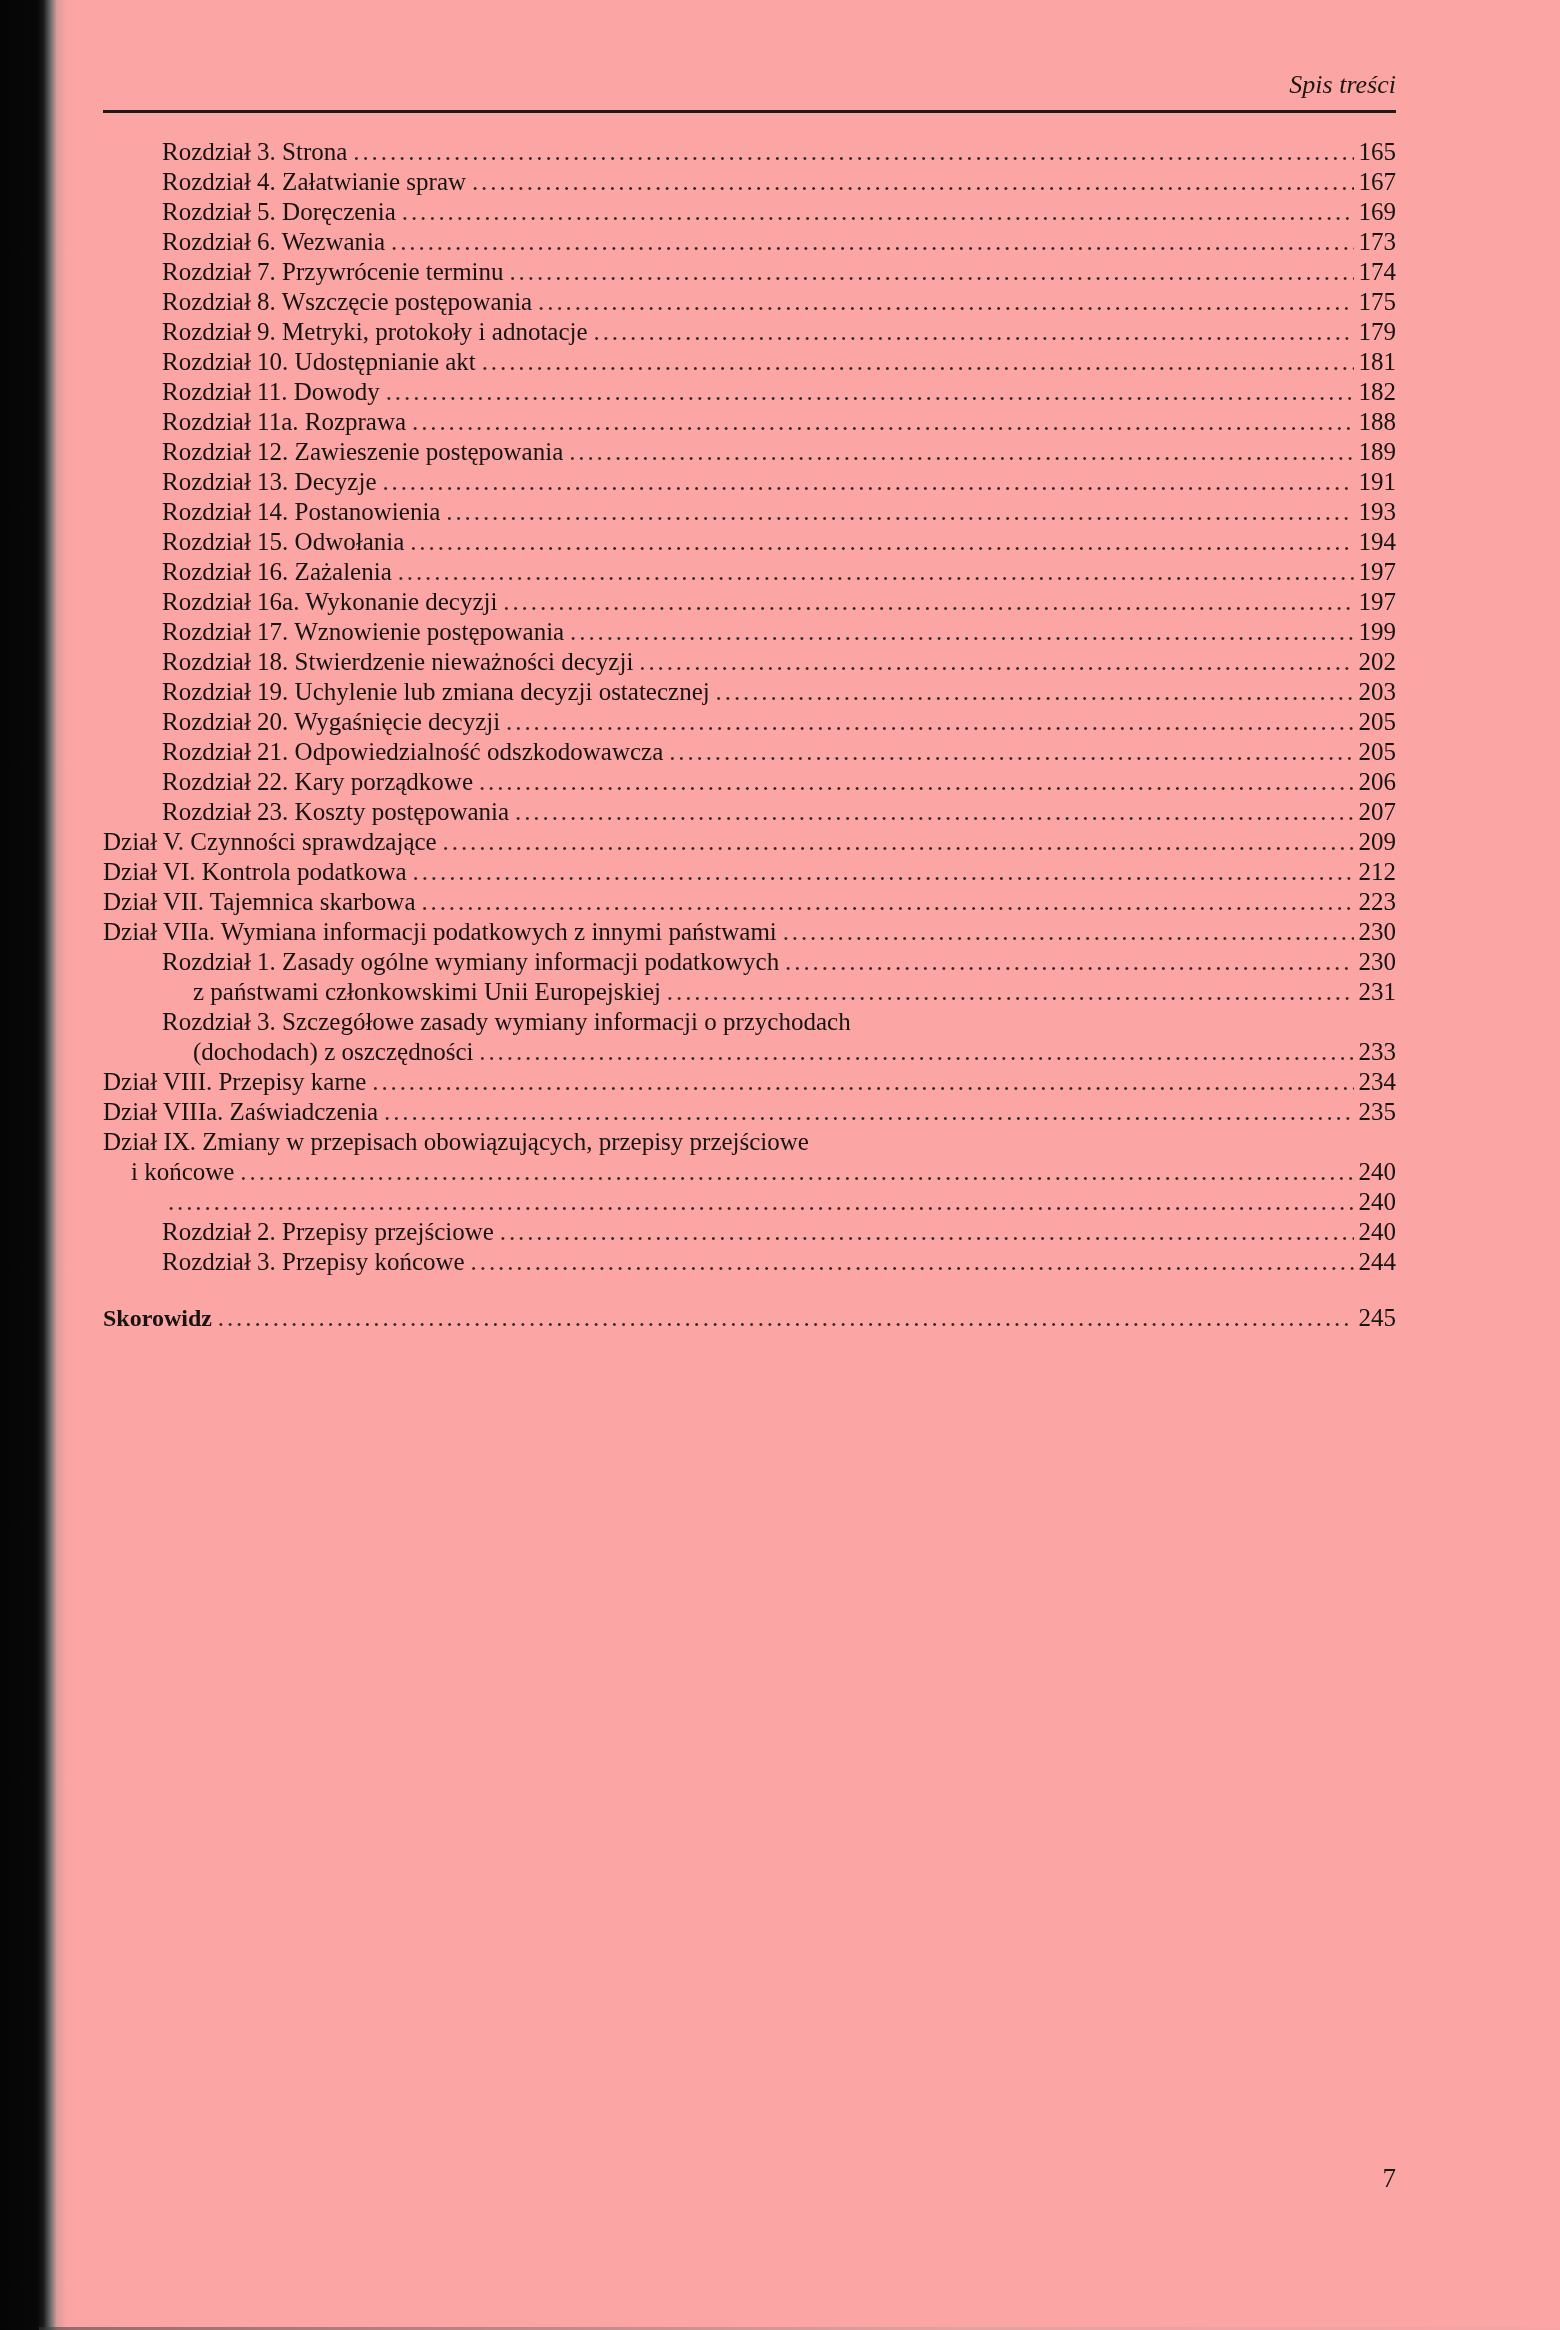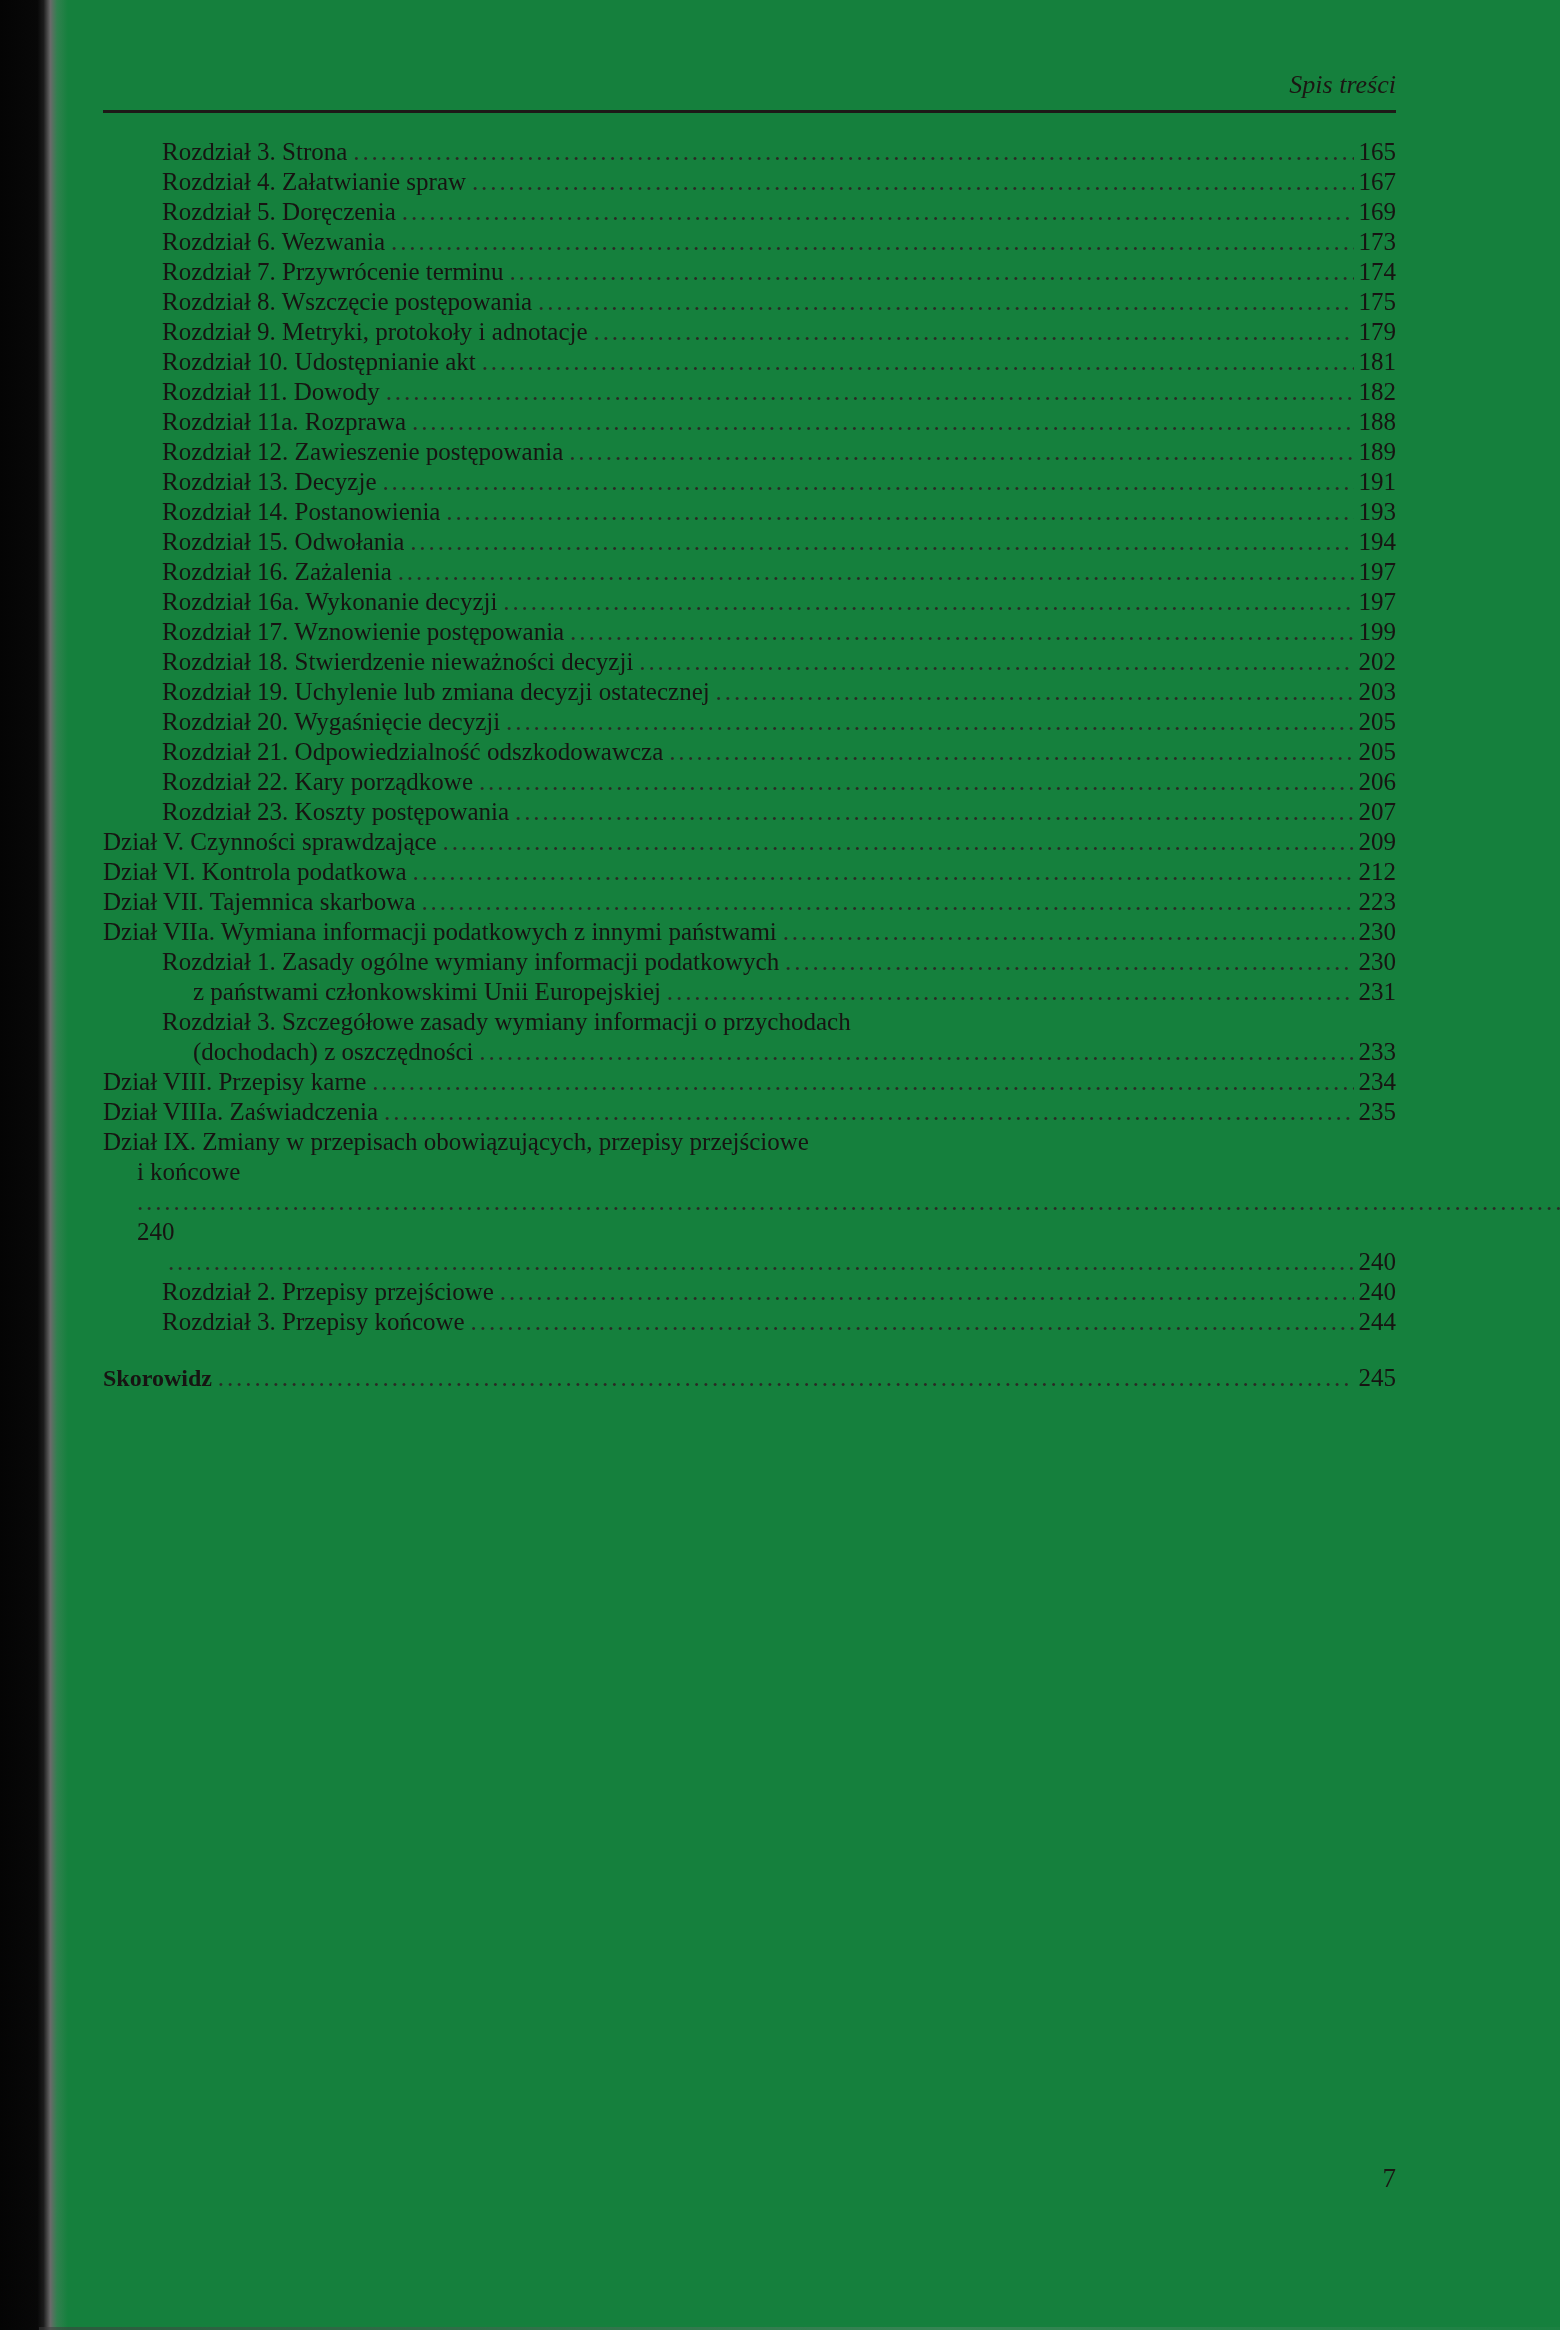--- a/index.html
+++ b/index.html
@@ -9,21 +9,21 @@
   body {
     width: 1560px;
     height: 2331px;
     background: #e9e7e2;
     font-family: "Liberation Serif", "DejaVu Serif", serif;
   }
   .page {
     position: relative;
     width: 1560px;
     height: 2331px;
-    background: #15803d;
+    background: #fca5a5;
     overflow: hidden;
     color: #171412;
   }
   
   .gutter {
     position: absolute;
     left: 0; top: 0; bottom: 0;
     width: 68px;
     background: linear-gradient(to right,
       #040404 0%,
@@ -63,21 +63,21 @@
     font-size: 25px;
     line-height: 30px;
   }
   .row {
     display: flex;
     align-items: baseline;
   }
   .row.gap-before { margin-top: 26px; }
   .row.bold .title { font-weight: 700; font-size: 24px; }
   .ind-0 { padding-left: 0; text-align: center; }
-  .ind-1 { padding-left: 28px; flex-direction: column; }
+  .ind-1 { padding-left: 28px; }
   .ind-2 { padding-left: 59px; }
   .ind-3 { padding-left: 90px; }
   .title {
     white-space: nowrap;
     flex-shrink: 0;
   }
   .leader {
     flex: 1 1 auto;
     overflow: hidden;
     white-space: nowrap;

